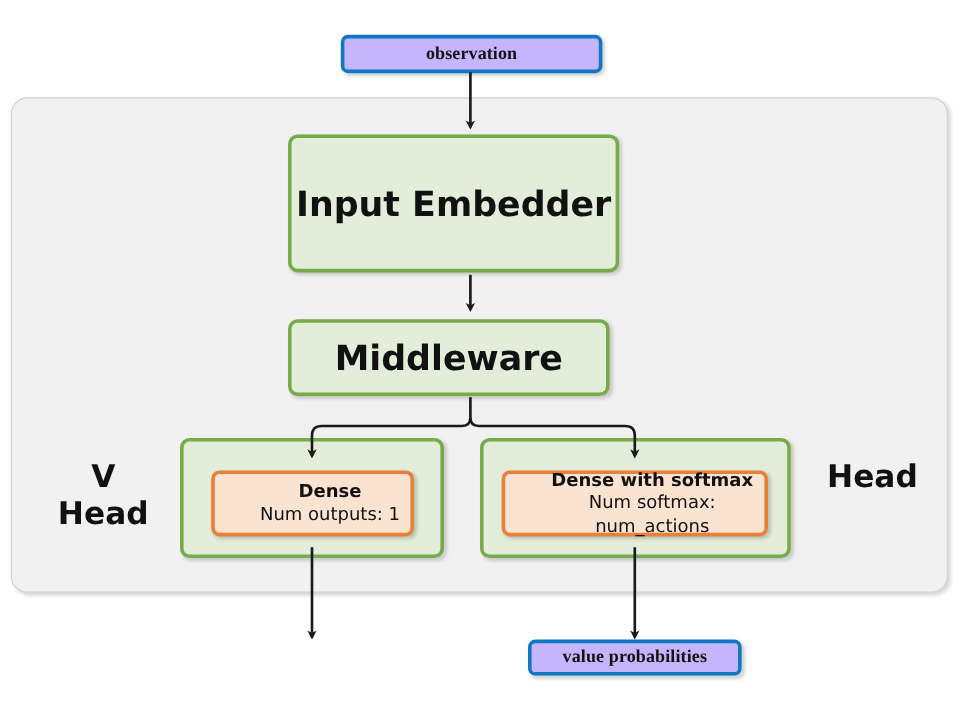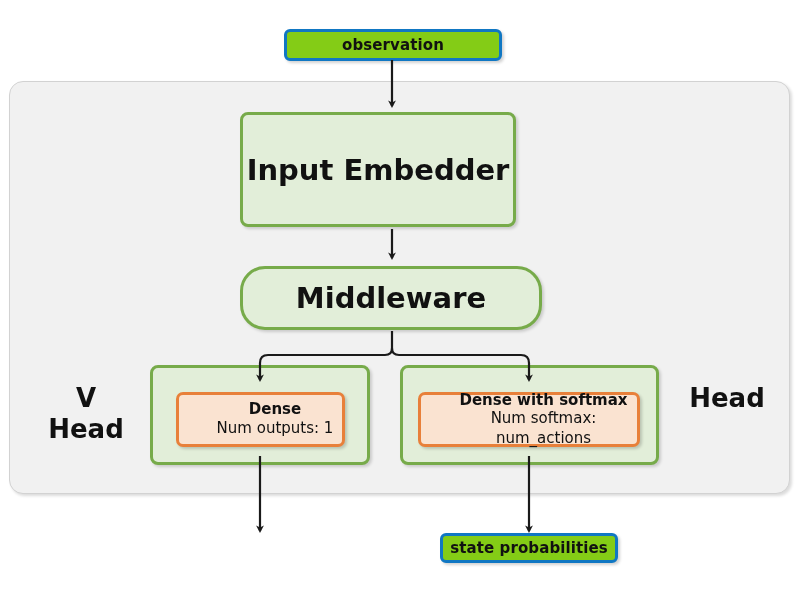--- a/index.html
+++ b/index.html
@@ -49,24 +49,25 @@
     box-sizing: border-box;
     display: flex;
     flex-direction: column;
     align-items: center;
     justify-content: center;
     text-align: center;
     z-index: 3;
   }
 
   .node-blue {
-    background: #84cc16;
+    background: #c4b5fd;
     border: 3px solid #1077c3;
     border-radius: 6px;
     box-shadow: 2px 2px 3px rgba(0,0,0,0.18);
+    font-family: Liberation Serif, serif;
   }
   .node-blue .node-title {
     font-size: 15px;
     font-weight: bold;
     color: #111111;
     letter-spacing: 0.1px;
   }
 
   .node-green {
     background: #e2eed9;
@@ -162,21 +163,21 @@
   </svg>
 
   <div class="node node-blue" style="left:284px; top:29px; width:218px; height:32px;">
     <span class="node-title">observation</span>
   </div>
 
   <div class="node node-green" style="left:240px; top:112px; width:276px; height:115px;">
     <span class="node-title">Input Embedder</span>
   </div>
 
-  <div class="node node-green" style="left:240px; top:266px; width:302px; height:64px;border-radius:25px;">
+  <div class="node node-green" style="left:240px; top:266px; width:268px; height:64px;">
     <span class="node-title">Middleware</span>
   </div>
 
   <div class="head-group" style="left:150px; top:365px; width:220px; height:100px;"></div>
 
   <div class="head-caption" style="left:30px; top:383px; width:112px;">
     <div>V</div>
     <div>Head</div>
   </div>
 
@@ -191,16 +192,16 @@
     <div>Head</div>
   </div>
 
   <div class="node node-orange" style="left:418px; top:392px; width:222px; height:55px;">
     <span class="node-title">Dense with softmax</span>
     <span class="node-sub">Num softmax: num_actions</span>
   </div>
 
 
   <div class="node node-blue" style="left:440px; top:533px; width:178px; height:30px;">
-    <span class="node-title">state probabilities</span>
+    <span class="node-title">value probabilities</span>
   </div>
 
 </div>
 
 </body></html>

